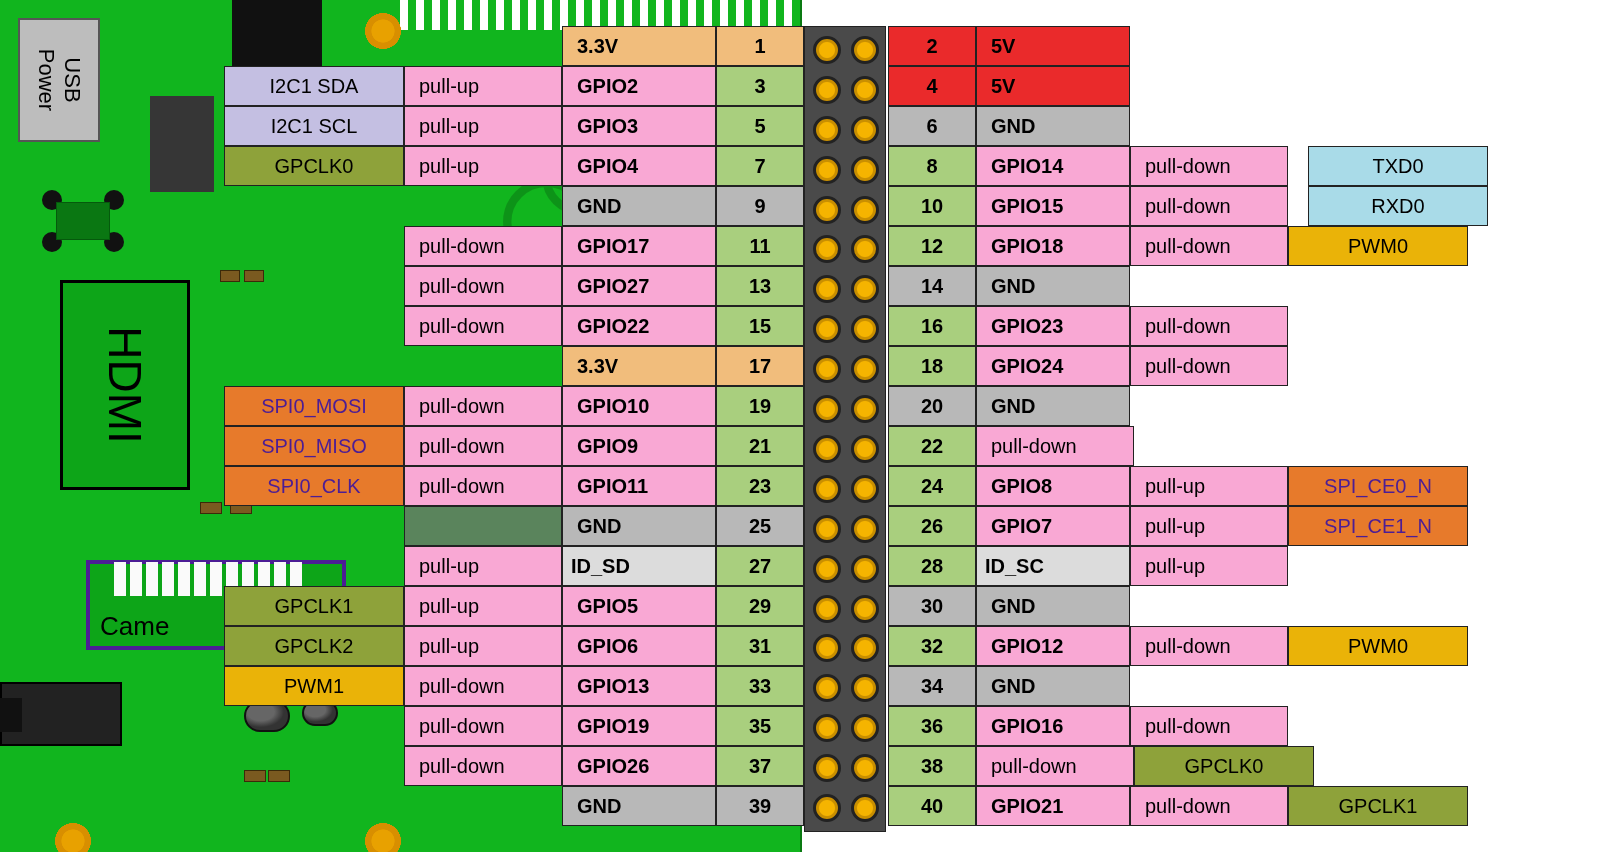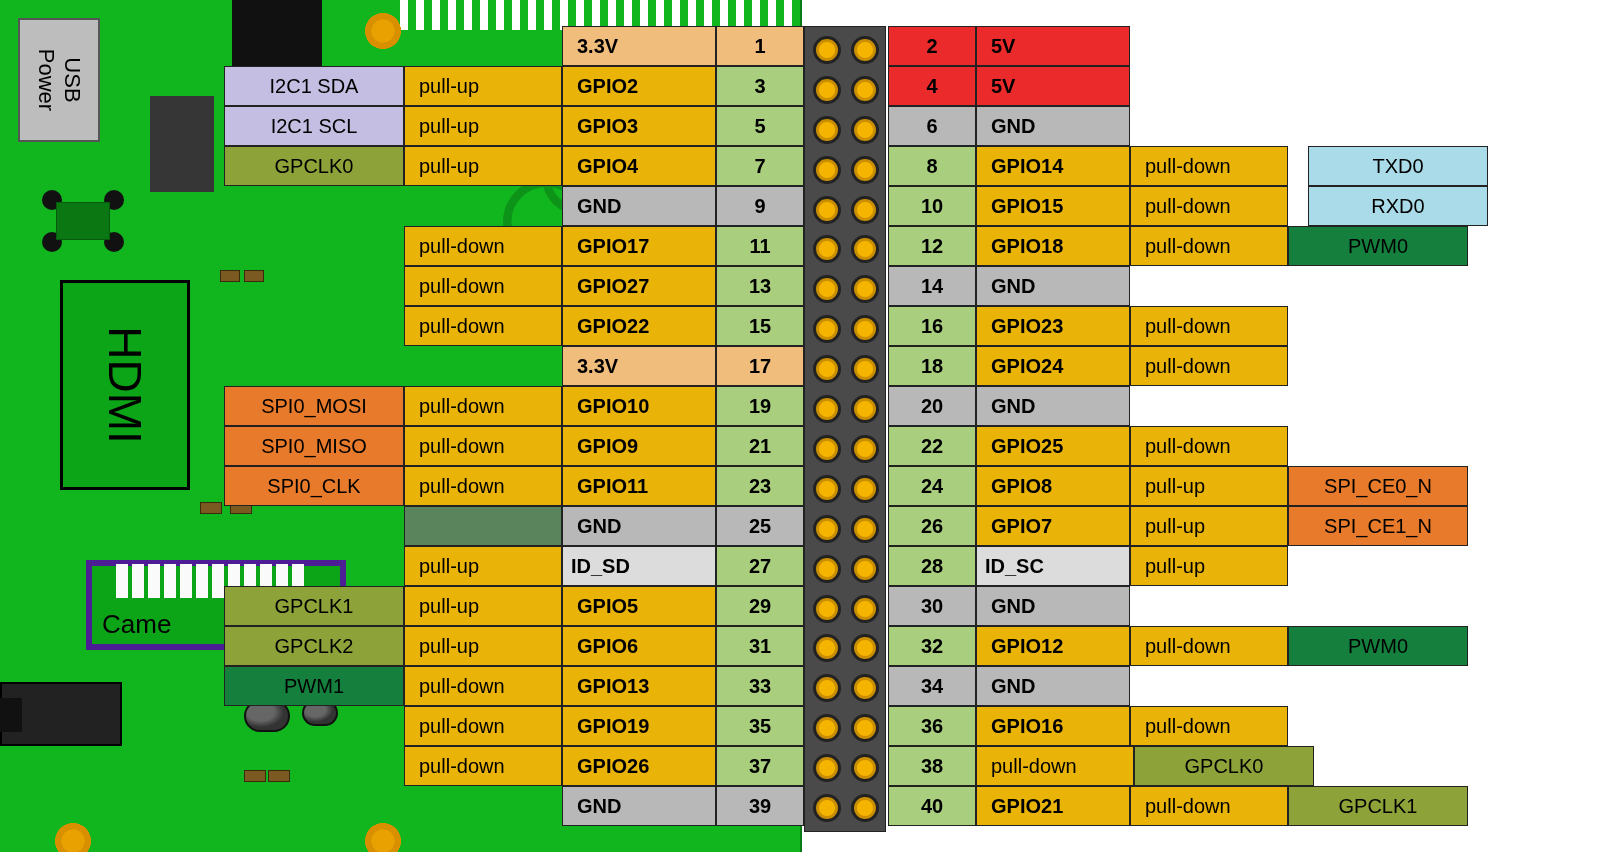--- a/index.html
+++ b/index.html
@@ -37,21 +37,21 @@
     position: absolute;
     left: 18px; top: 18px;
     width: 82px; height: 124px;
     border: 2px solid #555;
     background: #bdbdbd;
     display:flex; align-items:center; justify-content:center;
   }
   .pcb .usb span { transform: rotate(90deg); font-size:22px; color:#000; white-space:pre; text-align:center; }
   .pcb .camera {
     position:absolute; left:86px; top:560px; width:260px; height:90px;
-    border:6px solid #4c1d95; background:#0da518;
+    border:4px solid #4c1d95; background:#0da518;
     display:flex; align-items:flex-end; justify-content:flex-start; padding:4px 10px;
   }
   .pcb .camera .teeth { position:absolute; top:-2px; left:24px; width:200px; height:34px; display:flex; gap:4px; }
   .pcb .camera .teeth b { width:12px; height:34px; background:#fafafa; display:block; }
   .pcb .camera > span { font-size:26px; color:#000; }
   .pcb .jack {
     position:absolute; left:0; top:682px; width:122px; height:64px;
     background:#222; border:2px solid #000;
   }
   .pcb .jack::after{content:"";position:absolute;left:-4px;top:14px;width:24px;height:34px;background:#111;}
@@ -129,30 +129,30 @@
   .cell.num  { width:88px;  justify-content:center; font-weight:700; }
   .cell.gpio { width:154px; font-weight:700; }
   .cell.pull { width:158px; }
   .cell.alt  { width:180px; justify-content:center; }
 
   .table.right .cell.gpio,
   .table.right .cell.pull { justify-content:flex-start; }
   .table.right .cell.num  { justify-content:center; }
 
   
-  .c-green  { background:#eab308; }
+  .c-green  { background:#f9a8d4; }
   .c-greenA { background:#a9cf7e; }
   .c-gnd    { background:#b8b8b8; }
   .c-3v3    { background:#f1bd7c; }
   .c-5v     { background:#ea2a2b; }
   .c-idsd   { background:#dcdcdc;padding-left:8px; }
   .c-i2c    { background:#c4bfe2; }
-  .c-spi    { background:#e77a2b; color:#000000; }
+  .c-spi    { background:#e77a2b; color:#4c1d95; }
   .c-uart   { background:#a9dbe8;margin-left:20px; }
-  .c-pwm    { background:#15803d; }
+  .c-pwm    { background:#eab308; }
   .c-gpclk  { background:#8ea23a; }
   .c-darkg  { background:#5a845c; }
 
   .cell.blank { border:none; background:transparent; }
 
 </style>
 </head>
 <body>
 
 <div class="pcb">
@@ -438,21 +438,20 @@
       <div class="cell alt blank"></div>
     </div>
     <div class="row">
       <div class="cell num c-gnd">20</div>
       <div class="cell gpio c-gnd">GND</div>
       <div class="cell pull blank"></div>
       <div class="cell alt blank"></div>
     </div>
     <div class="row">
       <div class="cell num c-greenA">22</div>
-      <div class="cell gpio c-green">GPIO25</div>
       <div class="cell pull c-green">pull-down</div>
       <div class="cell alt blank"></div>
     </div>
     <div class="row">
       <div class="cell num c-greenA">24</div>
       <div class="cell gpio c-green">GPIO8</div>
       <div class="cell pull c-green">pull-up</div>
       <div class="cell alt c-spi">SPI_CE0_N</div>
     </div>
     <div class="row">

